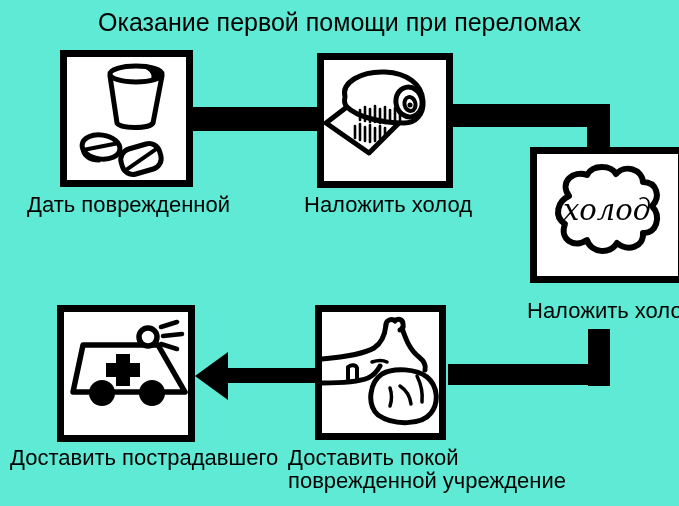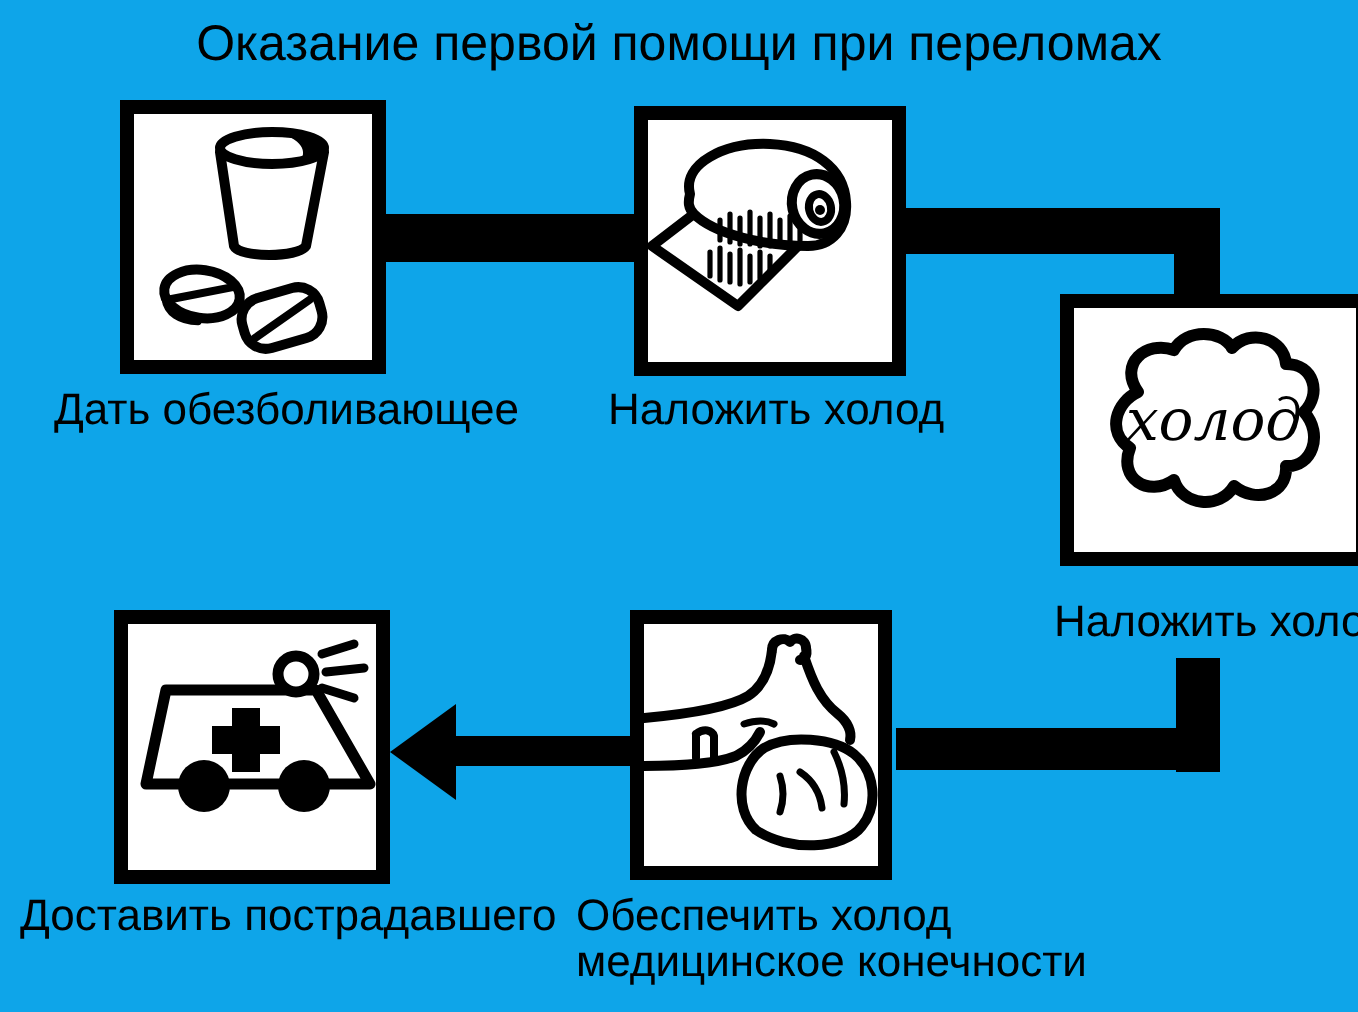--- a/index.html
+++ b/index.html
@@ -1,17 +1,17 @@
 <!DOCTYPE html>
 <html><head>
 <meta charset="utf-8">
 <style>
   html,body{margin:0;padding:0;background:#ffffff;}
   .stage{
-    position:relative;width:679px;height:506px;background:#0ea5e9;
+    position:relative;width:679px;height:506px;background:#5eead4;
     font-family:"Liberation Sans",sans-serif;color:#000;overflow:hidden;
   }
   .title{
     position:absolute;top:8px;left:0;width:679px;text-align:center;
     font-size:25px;letter-spacing:0;white-space:nowrap;
   }
   .box{
     position:absolute;border:7px solid #000;background:#fff;box-sizing:border-box;
   }
   .box svg{display:block;width:100%;height:100%;}
@@ -122,33 +122,33 @@
       <circle cx="88" cy="81" r="13" fill="#000"></circle>
       <g stroke="#000" stroke-width="4.5" stroke-linecap="round" fill="none">
         <path d="M97,15 L113,10"></path>
         <path d="M99,24 L118,22"></path>
         <path d="M97,32 L113,37"></path>
       </g>
     </svg>
   </div>
 
   <div class="label" style="left:27px;top:193px;">
-    <div>Дать обезболивающее</div>
+    <div>Дать поврежденной</div>
   </div>
 
   <div class="label" style="left:304px;top:193px;">
     <div>Наложить холод</div>
   </div>
 
   <div class="label" style="left:527px;top:299px;">
     <div>Наложить холод</div>
   </div>
 
   <div class="label" style="left:288px;top:446px;">
-    <div>Обеспечить холод</div>
-    <div>медицинское конечности</div>
+    <div>Доставить покой</div>
+    <div>поврежденной учреждение</div>
   </div>
 
   <div class="label" style="left:10px;top:446px;">
     <div>Доставить пострадавшего</div>
   </div>
 
 </div>
 
 </body></html>

